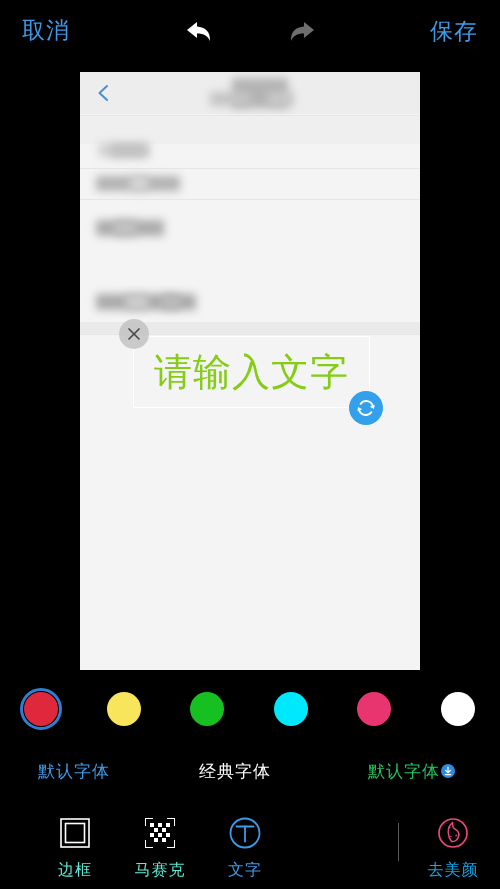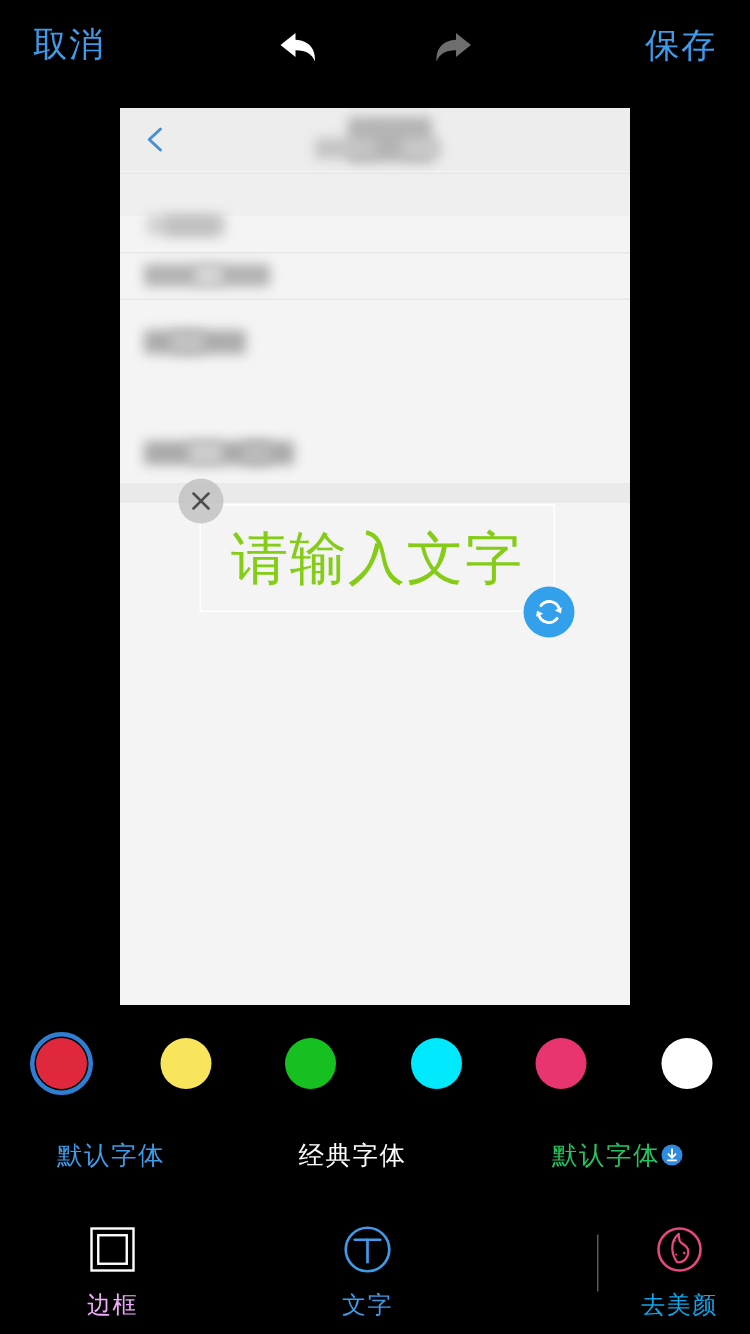--- a/index.html
+++ b/index.html
@@ -233,21 +233,21 @@
   .tool-ico {
     height: 44px;
     display: flex;
     align-items: center;
     justify-content: center;
   }
   .tool-lbl {
     margin-top: 5px;
     font-size: 16px;
     letter-spacing: 1px;
-    color: #f0abfc;
+    color: #5eead4;
     line-height: 20px;
   }
   .tool.active .tool-lbl { color: #3D9BE9; }
   .tool.beauty .tool-lbl { color: #0ea5e9; }
   .tb-divider {
     position: absolute;
     left: 398px;
     top: 18px;
     width: 1px;
     height: 38px;
@@ -383,20 +383,41 @@
   <div class="tool" style="left:37px;">
     <div class="tool-ico">
       <svg width="32" height="32" viewBox="0 0 32 32">
         <rect x="2" y="2" width="28" height="28" fill="none" stroke="#fff" stroke-width="1.6"></rect>
         <rect x="6.5" y="6.5" width="19" height="19" fill="none" stroke="#fff" stroke-width="1.6"></rect>
       </svg>
     </div>
     <div class="tool-lbl">边框</div>
   </div>
 
+  <div class="tool" style="left:122px;">
+    <div class="tool-ico">
+      <div class="mos">
+        <div class="cnr c1"></div>
+          <div class="cnr c2"></div>
+          <div class="cnr c3"></div>
+          <div class="cnr c4"></div>
+        <div class="dot" style="left:5px;  top:5px;"></div>
+        <div class="dot" style="left:12.9px; top:5px;"></div>
+        <div class="dot" style="left:20.8px; top:5px;"></div>
+        <div class="dot" style="left:9px;  top:10px;"></div>
+        <div class="dot" style="left:16.9px; top:10px;"></div>
+        <div class="dot" style="left:5px;  top:15px;"></div>
+        <div class="dot" style="left:12.9px; top:15px;"></div>
+        <div class="dot" style="left:20.8px; top:15px;"></div>
+        <div class="dot" style="left:9px;  top:20px;"></div>
+        <div class="dot" style="left:16.9px; top:20px;"></div>
+      </div>
+    </div>
+    <div class="tool-lbl">马赛克</div>
+  </div>
 
   <div class="tool active" style="left:207px;">
     <div class="tool-ico">
       <svg width="34" height="34" viewBox="0 0 34 34">
         <circle cx="17" cy="17" r="14.5" fill="none" stroke="#3D9BE9" stroke-width="1.8"></circle>
         <line x1="8.5" y1="10.5" x2="25.5" y2="10.5" stroke="#3D9BE9" stroke-width="1.8" stroke-linecap="round"></line>
         <line x1="17" y1="10.5" x2="17" y2="25.5" stroke="#3D9BE9" stroke-width="1.8" stroke-linecap="round"></line>
       </svg>
     </div>
     <div class="tool-lbl">文字</div>

